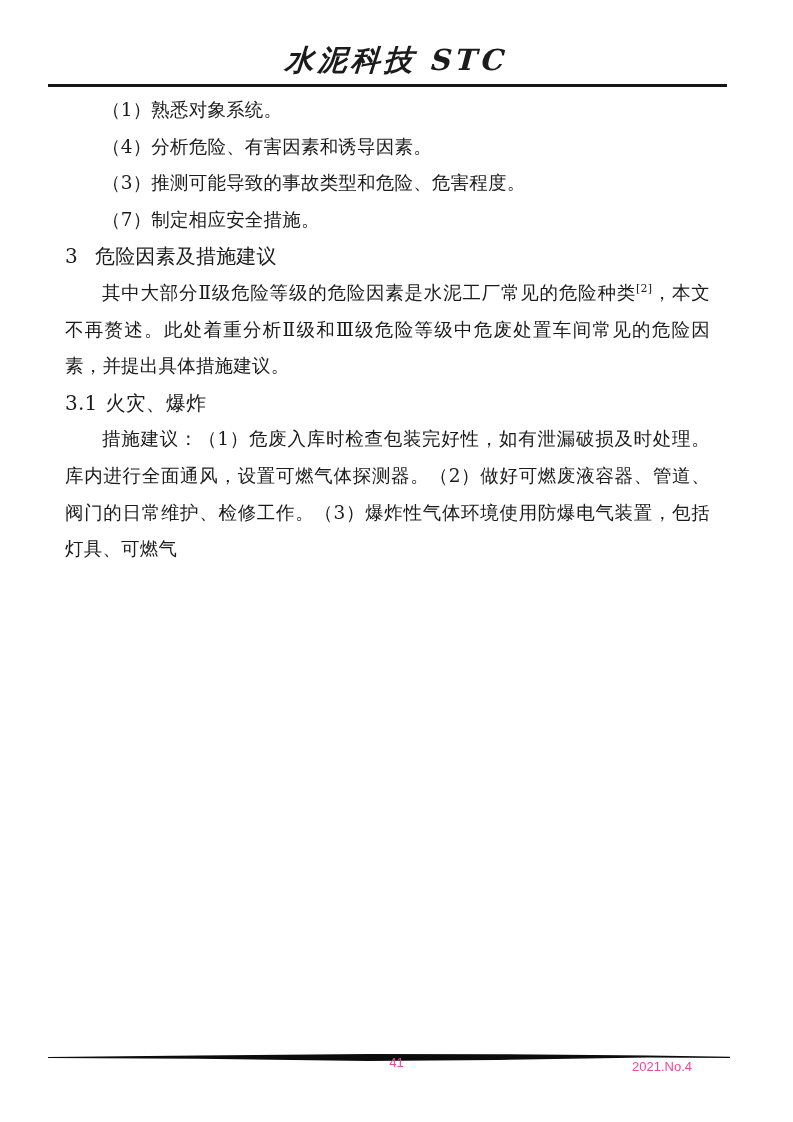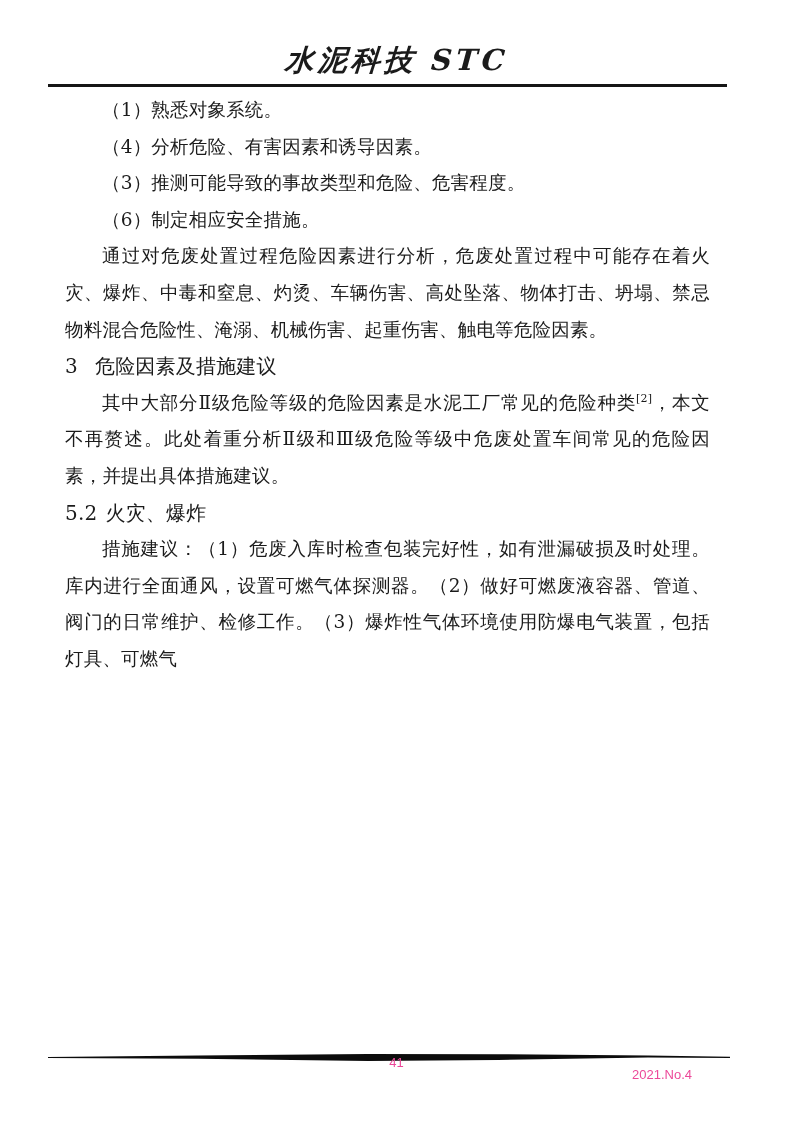--- a/index.html
+++ b/index.html
@@ -46,51 +46,50 @@
   .sec-num   { margin-right: 17px; }
   .subsec-num{ margin-right: 8px; }
   sup.cite { font-size: 11px; line-height: 0; }
   .footer-rule-wrap { position: absolute; left: 48px; top: 1047px; width: 682px; height: 9px; }
   .footer-row {
     position: absolute; left: 0; right: 0; top: 1055px; height: 18px;
     font-family: "Liberation Sans", "DejaVu Sans", sans-serif;
     font-size: 13px; color: #ec4899;
   }
   .page-num { position: absolute; left: 0; right: 0; text-align: center; }
-  .issue    { position: absolute; right: 101px; top: 12px; }
+  .issue    { position: absolute; right: 101px; top: 4px; }
 </style>
 </head>
 <body>
 
 <div class="page">
 
   <div class="masthead">
     <span class="masthead-title">水泥科技 STC</span>
   </div>
 
   <div class="header-rule"></div>
 
   <div class="content">
 
     <p class="para">（1）熟悉对象系统。</p>
     <p class="para">（4）分析危险、有害因素和诱导因素。</p>
     <p class="para">（3）推测可能导致的事故类型和危险、危害程度。</p>
-    <p class="para">（6）制定相应安全措施。</p>
+    <p class="para">（7）制定相应安全措施。</p>
 
-    <p class="para">通过对危废处置过程危险因素进行分析，危废处置过程中可能存在着火灾、爆炸、中毒和窒息、灼烫、车辆伤害、高处坠落、物体打击、坍塌、禁忌物料混合危险性、淹溺、机械伤害、起重伤害、触电等危险因素。</p>
 
     <h2 class="sec-heading">
       <span class="sec-num">3</span><span>危险因素及措施建议</span>
     </h2>
 
 
     <p class="para"><span>其中大部分Ⅱ级危险等级的危险因素是水泥工厂常见的危险种类</span><sup class="cite">[2]</sup><span>，本文不再赘述。此处着重分析Ⅱ级和Ⅲ级危险等级中危废处置车间常见的危险因素，并提出具体措施建议。</span></p>
 
     <h2 class="sec-heading">
-      <span class="subsec-num">5.2</span><span>火灾、爆炸</span>
+      <span class="subsec-num">3.1</span><span>火灾、爆炸</span>
     </h2>
 
 
     <p class="para">措施建议：（1）危废入库时检查包装完好性，如有泄漏破损及时处理。库内进行全面通风，设置可燃气体探测器。（2）做好可燃废液容器、管道、阀门的日常维护、检修工作。（3）爆炸性气体环境使用防爆电气装置，包括灯具、可燃气</p>
 
   </div>
 
   <div class="footer-rule-wrap">
     <svg width="682" height="9" viewBox="0 0 682 9" xmlns="http://www.w3.org/2000/svg">
       <polygon fill="#0c0c0c" points="0,4 150,2.4 320,1 450,1.2 600,2.6 682,3.7 682,4.9 600,4.5 450,7 320,7.9 150,5.8 0,5.1"></polygon>

